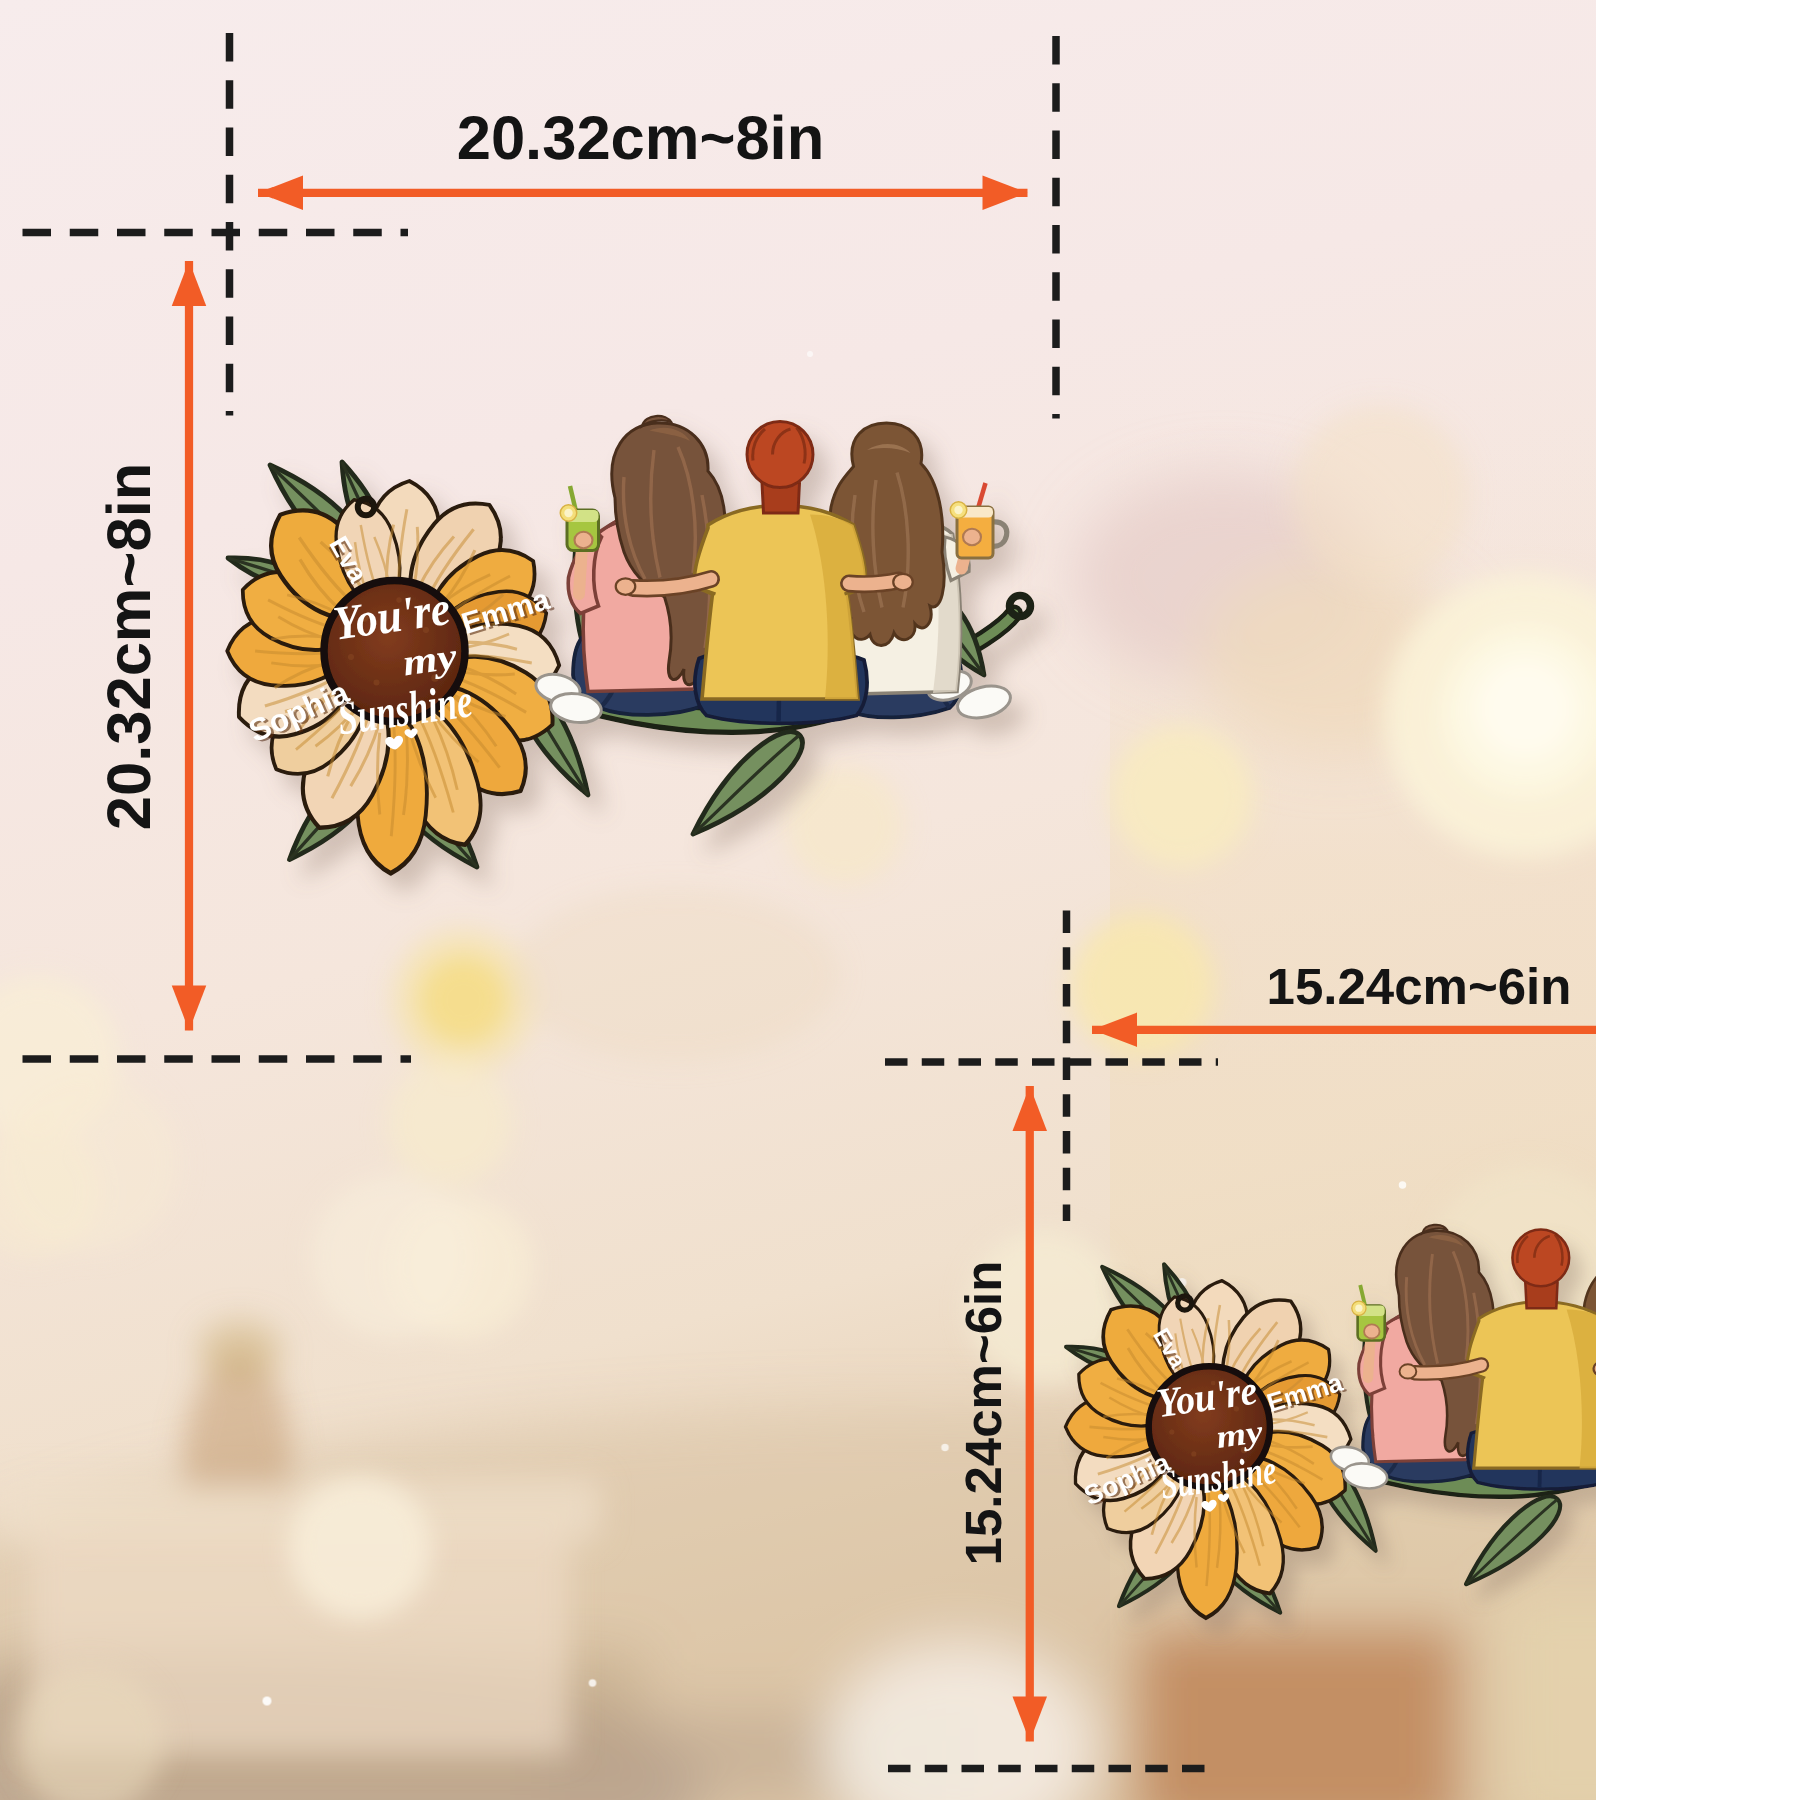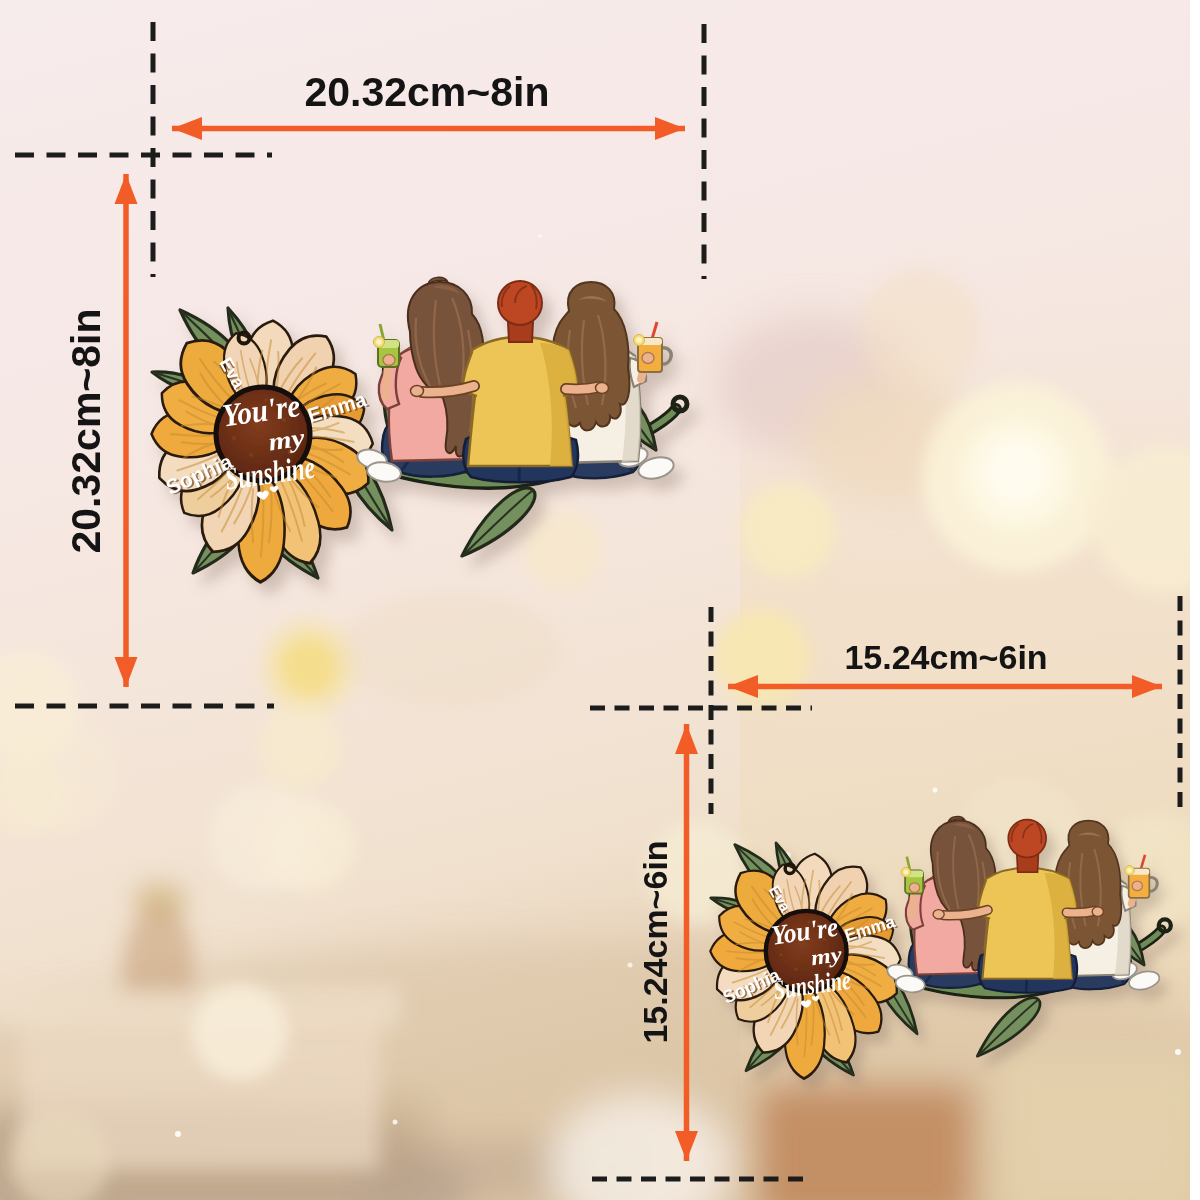--- a/index.html
+++ b/index.html
@@ -1,15 +1,15 @@
 <!DOCTYPE html>
 <html><head><meta charset="utf-8">
 <style>
 html,body{margin:0;padding:0;background:#fff}
-#canvas{position:relative;width:1190px;height:1200px;overflow:hidden;font-family:"Liberation Sans",sans-serif}
+#canvas{position:relative;width:1064px;height:1200px;overflow:hidden;font-family:"Liberation Sans",sans-serif}
 </style></head>
 <body>
 
 <div id="canvas">
 <svg width="1200" height="1200" viewBox="0 0 1200 1200">
 <defs>
 <linearGradient id="bgv" x1="0" y1="0" x2="0.25" y2="1">
 <stop offset="0" stop-color="#f7ecec"></stop>
           <stop offset="0.3" stop-color="#f6e8e6"></stop>
 <stop offset="0.55" stop-color="#f5e6dc"></stop>

